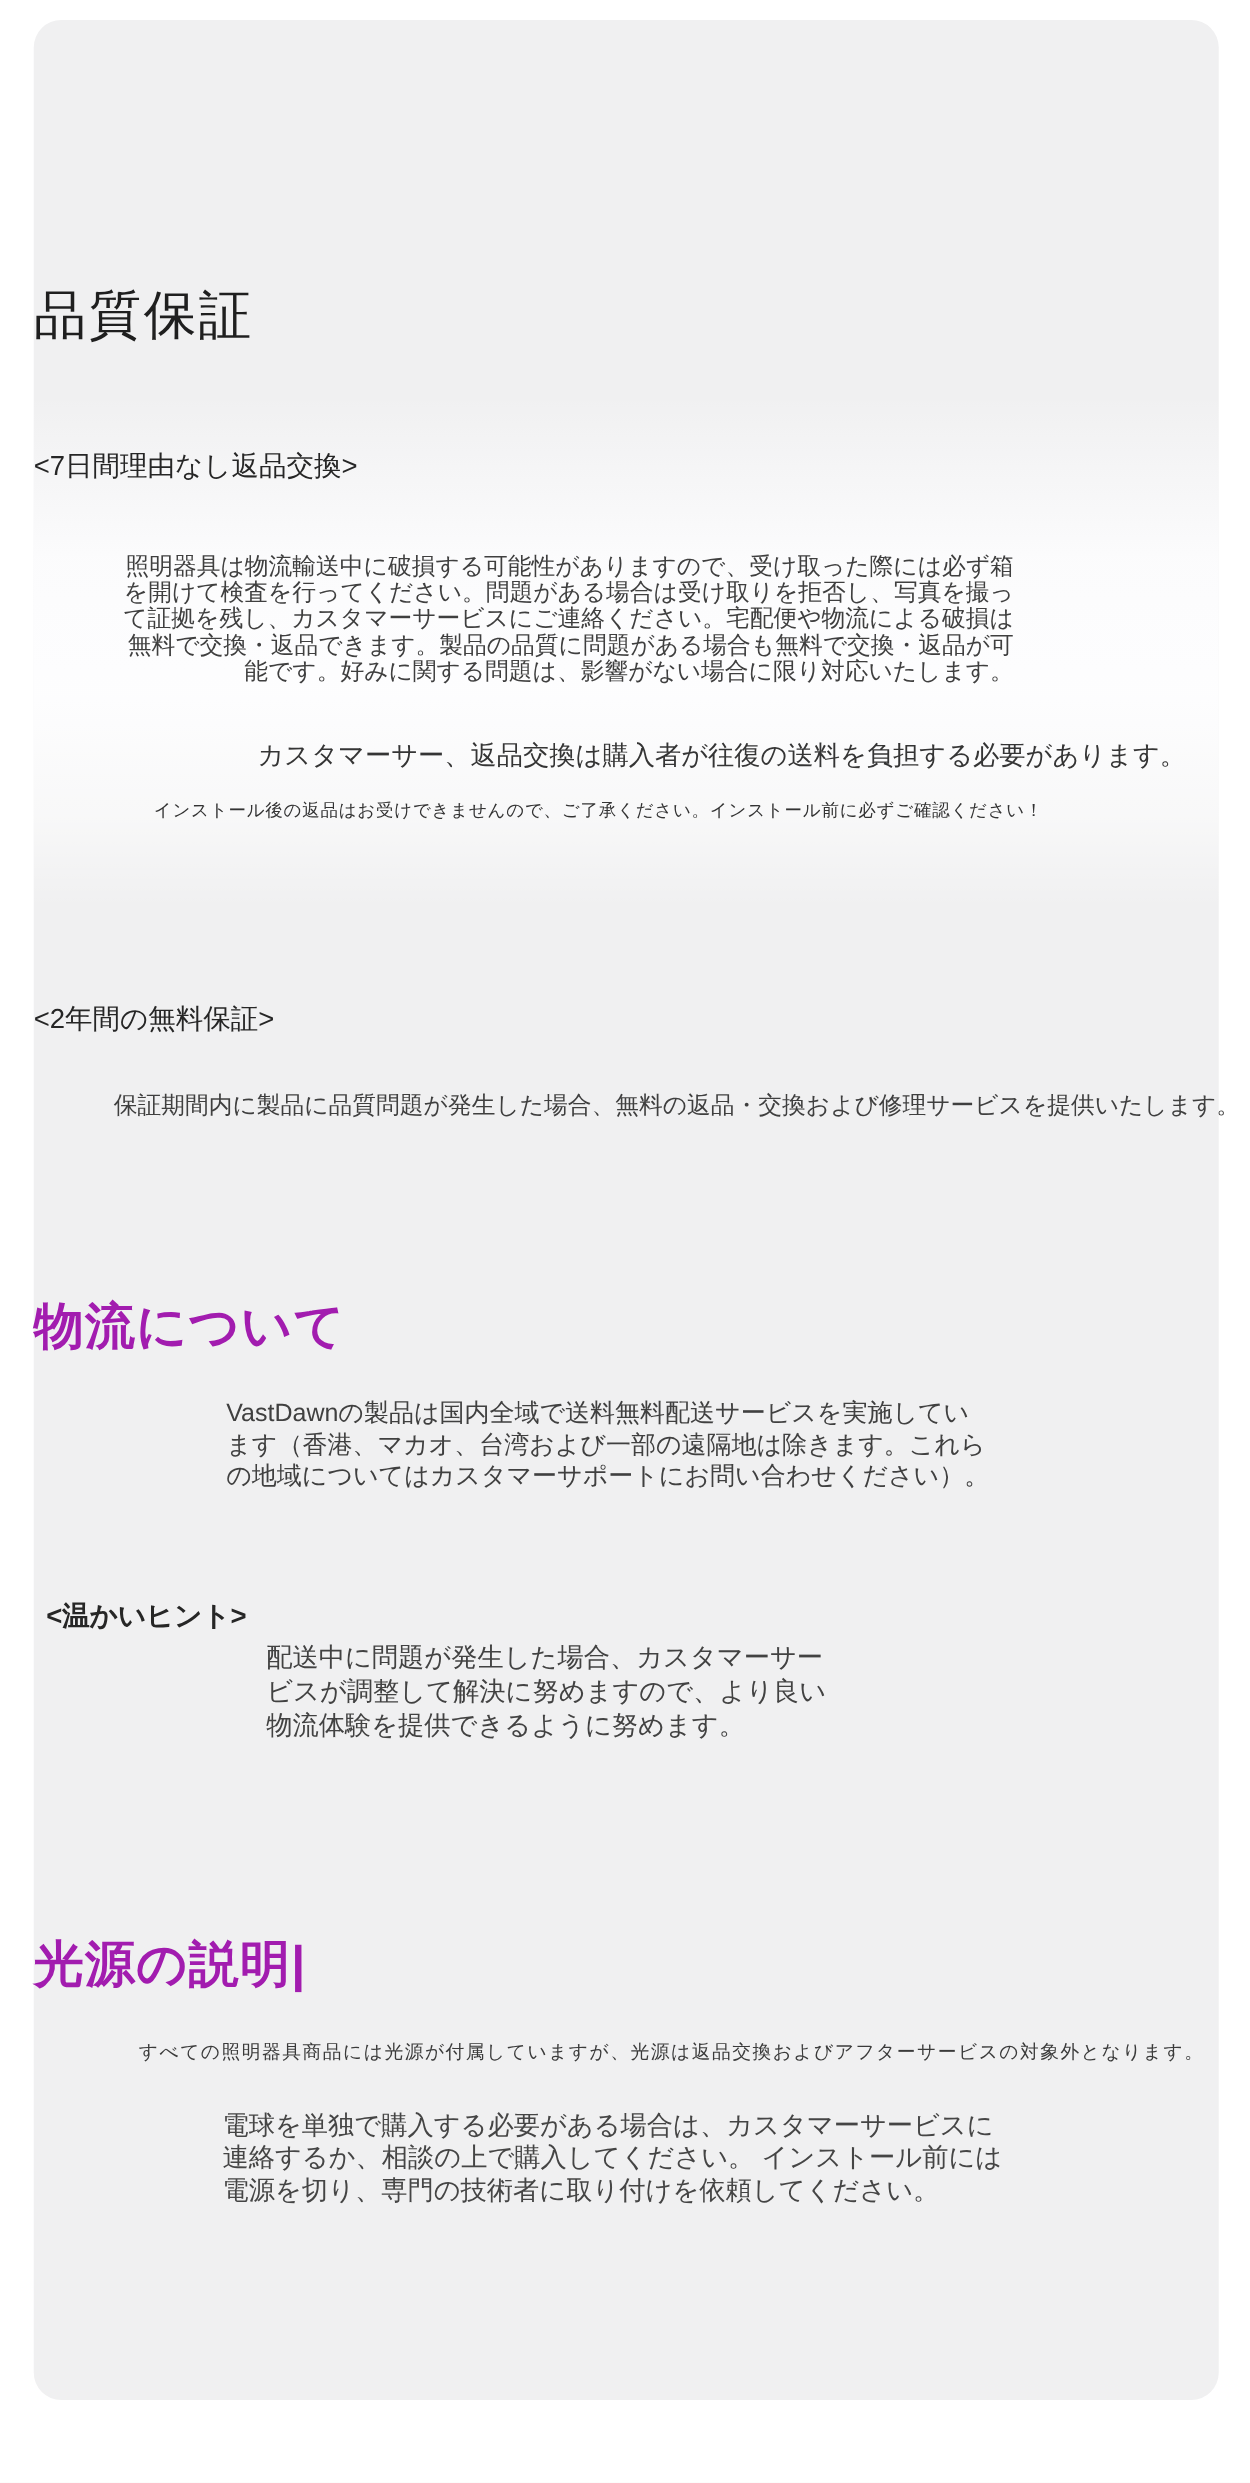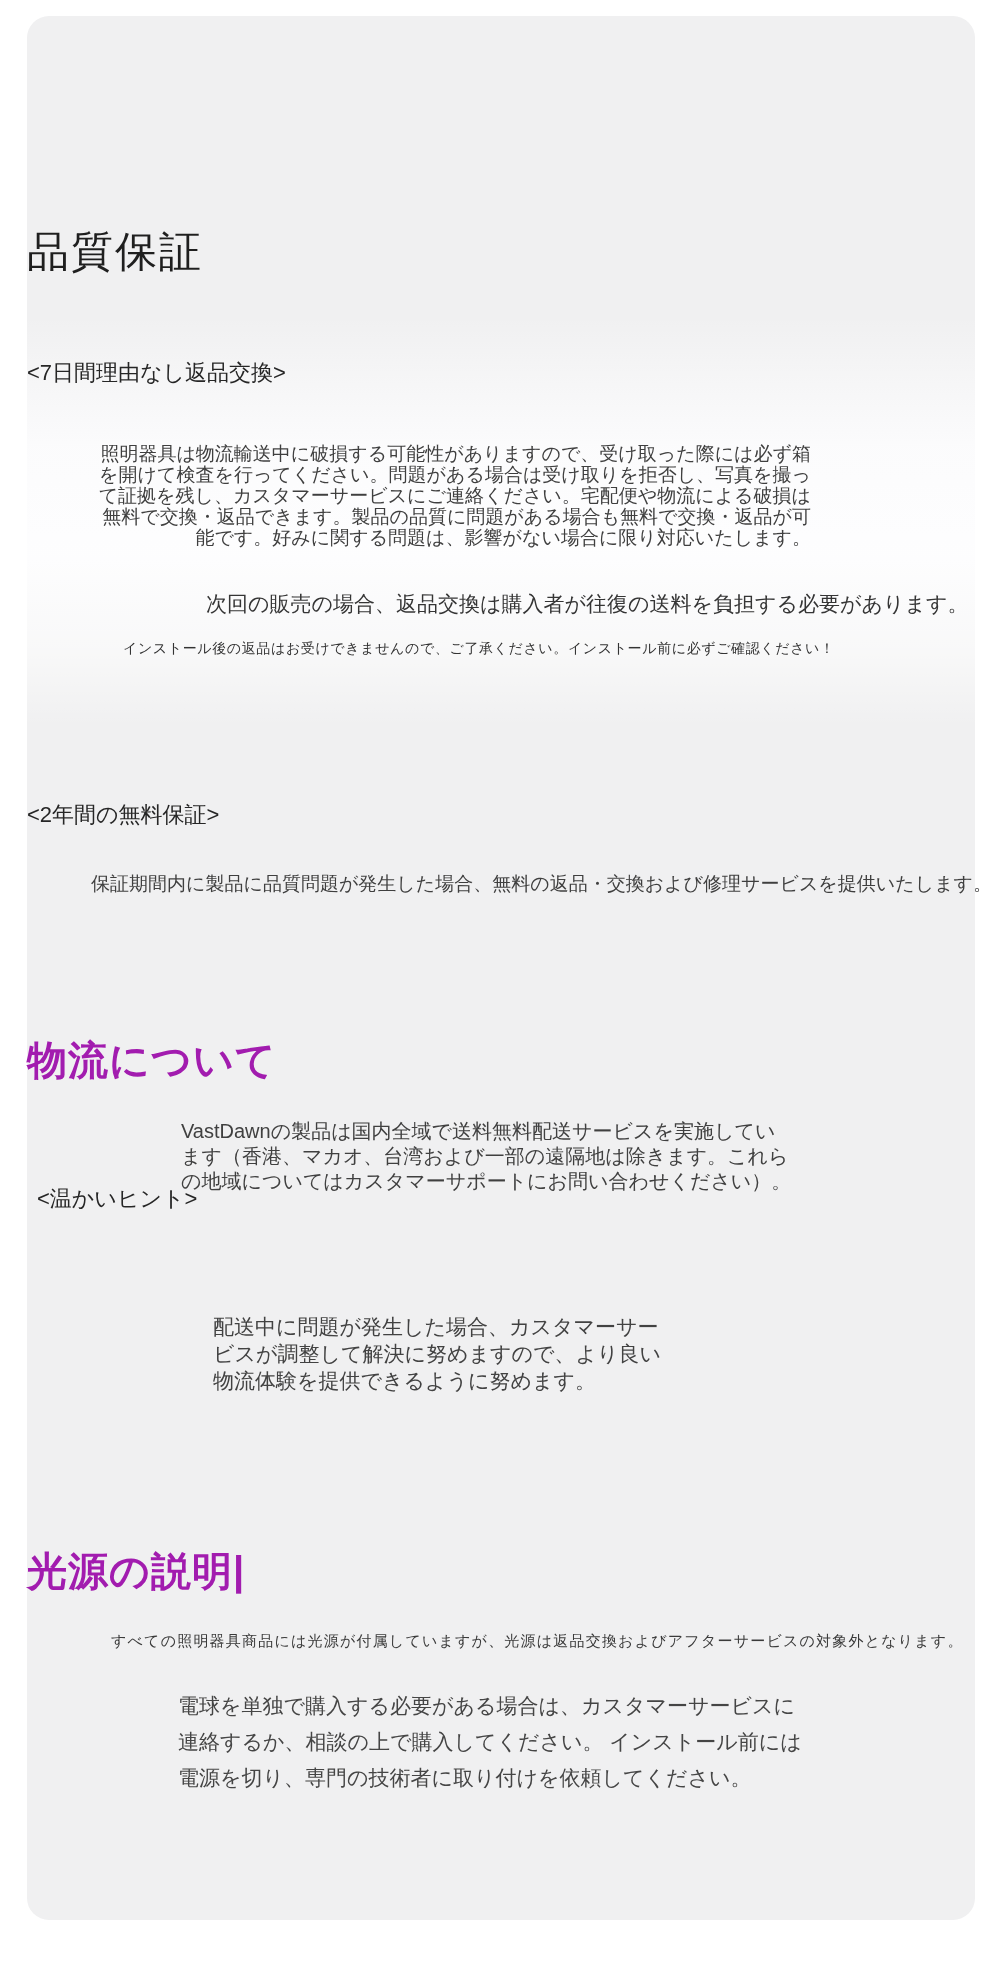--- a/index.html
+++ b/index.html
@@ -84,21 +84,21 @@
     line-height: 25px;
     color: #404040;
   }
   .para-hint {
     font-size: 21px;
     line-height: 27px;
     color: #424242;
   }
   .para-bulb {
     font-size: 21px;
-    line-height: 36px;
+    line-height: 26px;
     color: #454545;
   }
 </style>
 </head>
 <body>
 
 <div class="card">
 
   <div class="band"></div>
 
@@ -106,37 +106,37 @@
     <div class="blk center title-main" style="top:208px; left:0; right:76px;">品質保証</div>
 
     <div class="blk center subhead" style="top:342px; left:0; right:8px;">&lt;7日間理由なし返品交換&gt;</div>
 
     <div class="blk pre body-text para1" style="top:427px; left:64px;text-align:right;">照明器具は物流輸送中に破損する可能性がありますので、受け取った際には必ず箱
 を開けて検査を行ってください。問題がある場合は受け取りを拒否し、写真を撮っ
 て証拠を残し、カスタマーサービスにご連絡ください。宅配便や物流による破損は
 無料で交換・返品できます。製品の品質に問題がある場合も無料で交換・返品が可
 能です。好みに関する問題は、影響がない場合に限り対応いたします。</div>
 
-    <div class="blk nowrap resale" style="top:574px; left:179px;">次回の販売の場合、返品交換は購入者が往復の送料を負担する必要があります。</div>
+    <div class="blk nowrap resale" style="top:574px; left:179px;">カスタマーサー、返品交換は購入者が往復の送料を負担する必要があります。</div>
 
     <div class="blk nowrap fine" style="top:624px; left:96px;">インストール後の返品はお受けできませんので、ご了承ください。インストール前に必ずご確認ください！</div>
 
     <div class="blk center subhead" style="top:784px; left:0; right:8px;">&lt;2年間の無料保証&gt;</div>
 
     <div class="blk nowrap body-text" style="top:855px; left:64px;">保証期間内に製品に品質問題が発生した場合、無料の返品・交換および修理サービスを提供いたします。</div>
   </section>
 
   <section>
     <div class="blk center title-bold" style="top:1017px; left:0; right:8px;">物流について</div>
 
     <div class="blk pre para-mid" style="top:1103px; left:154px; width:680px;">VastDawnの製品は国内全域で送料無料配送サービスを実施してい
 ます（香港、マカオ、台湾および一部の遠隔地は除きます。これら
 の地域についてはカスタマーサポートにお問い合わせください）。</div>
 
-    <div class="blk center subhead" style="top:1168px; left:10px; right:0;">&lt;温かいヒント&gt;</div>
+    <div class="blk center subhead" style="top:1262px; left:10px; right:0;font-weight:bold;">&lt;温かいヒント&gt;</div>
 
     <div class="blk pre para-hint" style="top:1297px; left:186px; width:540px;">配送中に問題が発生した場合、カスタマーサー
 ビスが調整して解決に努めますので、より良い
 物流体験を提供できるように努めます。</div>
   </section>
 
   <section>
     <div class="blk center title-bold" style="top:1512px; left:0; right:34px;margin-top:16px;">光源の説明|</div>
 
     <div class="blk nowrap fine2" style="top:1616px; left:84px;">すべての照明器具商品には光源が付属していますが、光源は返品交換およびアフターサービスの対象外となります。</div>

